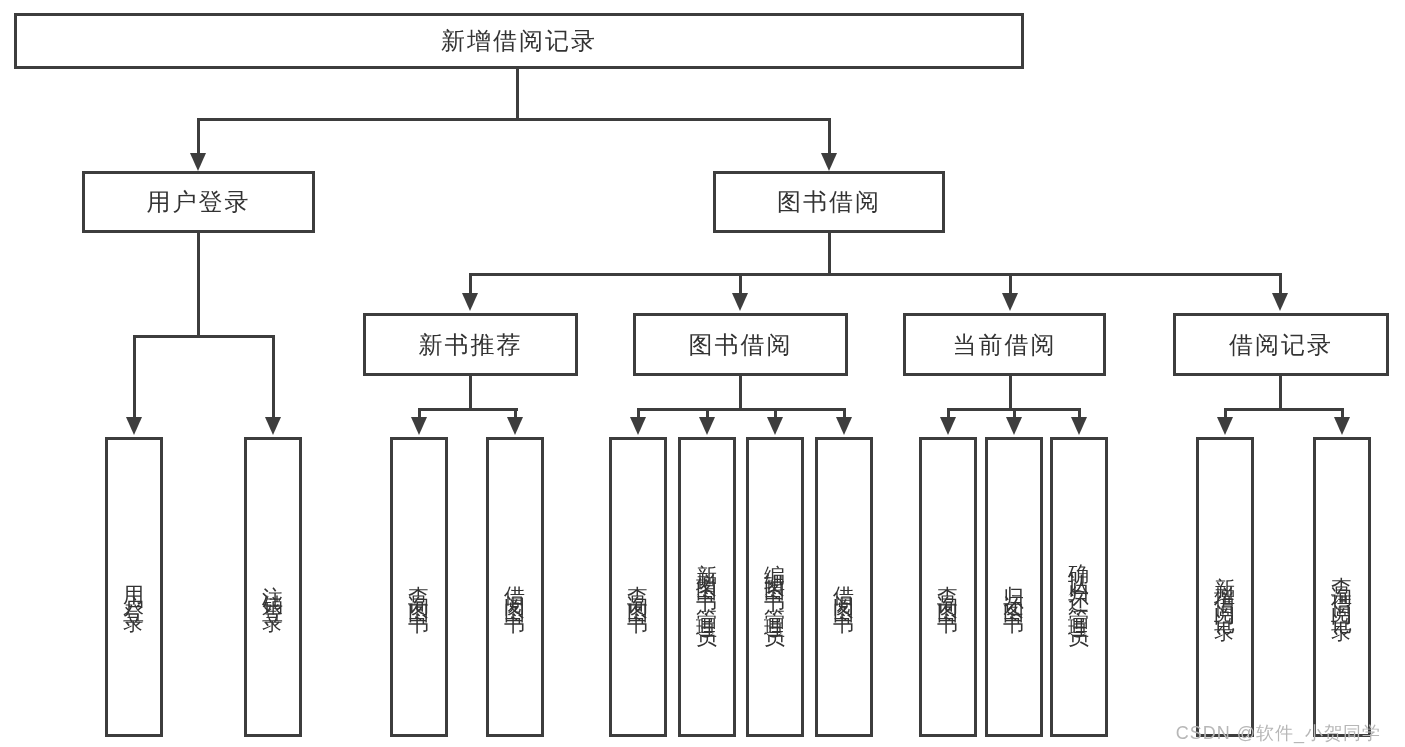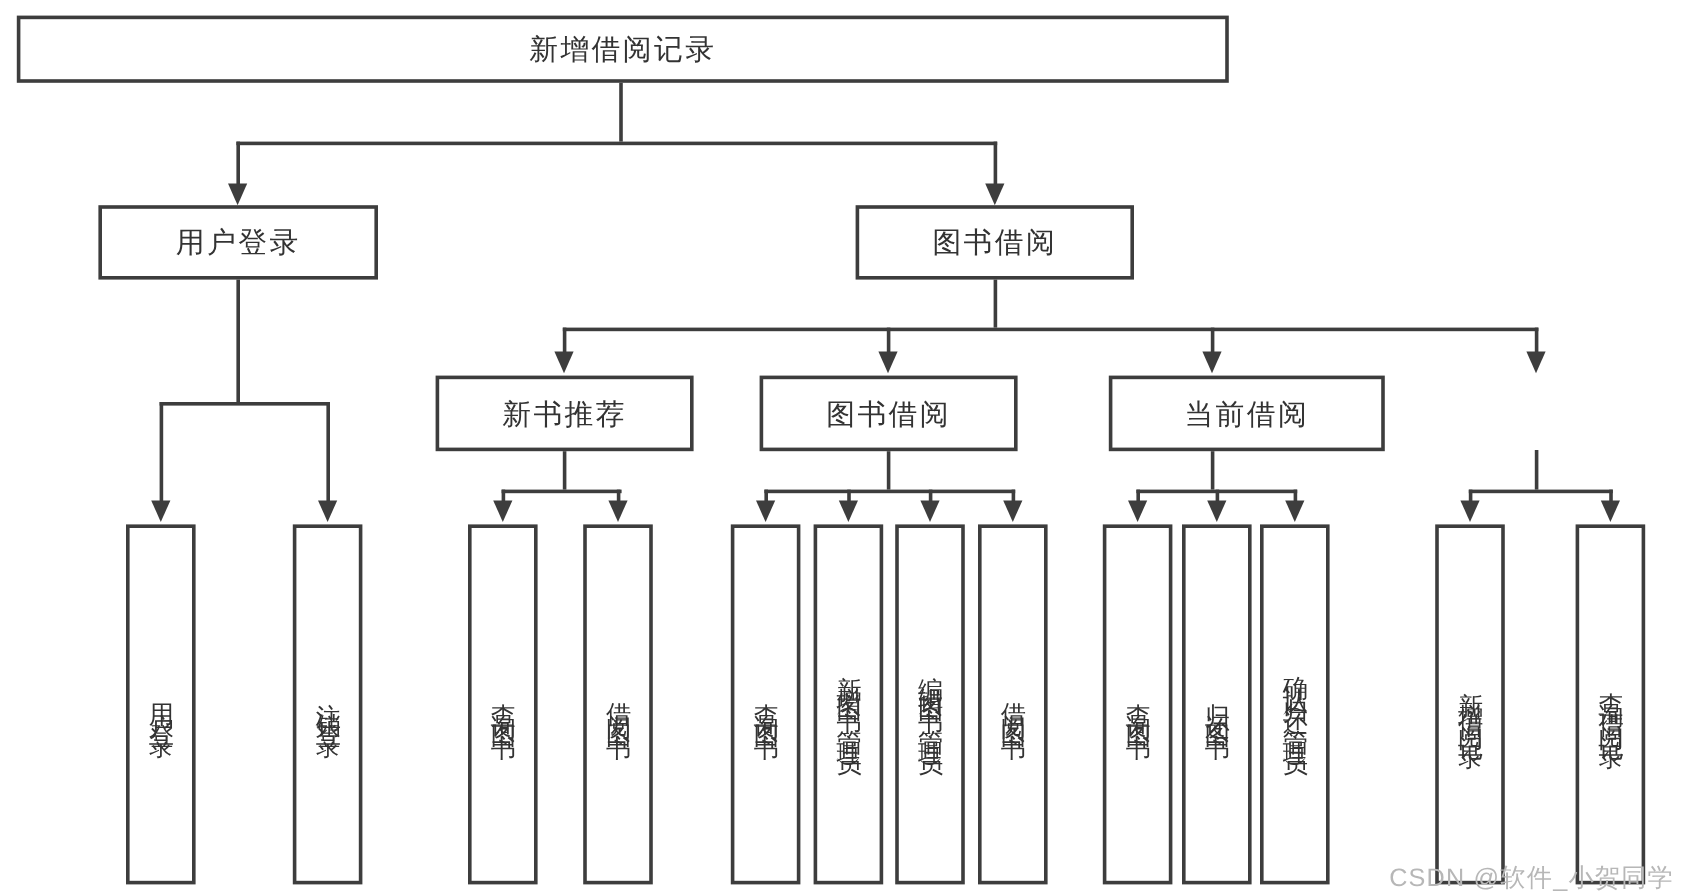--- a/index.html
+++ b/index.html
@@ -43,22 +43,22 @@
   }
   .vline{position:absolute;width:3px;background:var(--line);z-index:1;}
   .hline{position:absolute;height:3px;background:var(--line);z-index:1;}
   .arrow{
     position:absolute;width:0;height:0;z-index:1;
     border-left:8px solid transparent;
     border-right:8px solid transparent;
     border-top:18px solid var(--line);
   }
   .watermark{
-    position:absolute;right:10px;bottom:2px;
-    font-size:21px;color:var(--watermark);
+    position:absolute;right:24px;bottom:2px;
+    font-size:18px;color:var(--watermark);
     letter-spacing:1px;z-index:5;
   }
 </style>
 </head>
 <body>
 
 <div class="canvas">
 
   <div class="hnode" style="left:14px;top:13px;width:1010px;height:56px;">
     <span>新增借阅记录</span>
@@ -95,22 +95,25 @@
   <div class="arrow" style="left:1002px;top:293px;"></div>
   <div class="vline" style="left:1279px;top:273px;height:22px;"></div>
   <div class="arrow" style="left:1272px;top:293px;"></div>
 
   <div class="hnode" style="left:363px;top:313px;width:215px;height:63px;">
     <span>新书推荐</span>
   </div>
   <div class="hnode" style="left:633px;top:313px;width:215px;height:63px;">
     <span>图书借阅</span>
   </div>
-  <div class="hnode" style="left:924px;top:313px;width:230px;height:63px;">
+  <div class="hnode" style="left:903px;top:313px;width:203px;height:63px;">
     <span>当前借阅</span>
+  </div>
+  <div class="hnode" style="left:1173px;top:313px;width:216px;height:63px;">
+    <span>借阅记录</span>
   </div>
 
   <div class="vline" style="left:469px;top:375px;height:33px;"></div>
   <div class="hline" style="left:418px;top:408px;width:100px;"></div>
   <div class="vline" style="left:418px;top:408px;height:11px;"></div>
   <div class="arrow" style="left:411px;top:417px;"></div>
   <div class="vline" style="left:514px;top:408px;height:11px;"></div>
   <div class="arrow" style="left:507px;top:417px;"></div>
 
   <div class="vline" style="left:739px;top:375px;height:33px;"></div>

